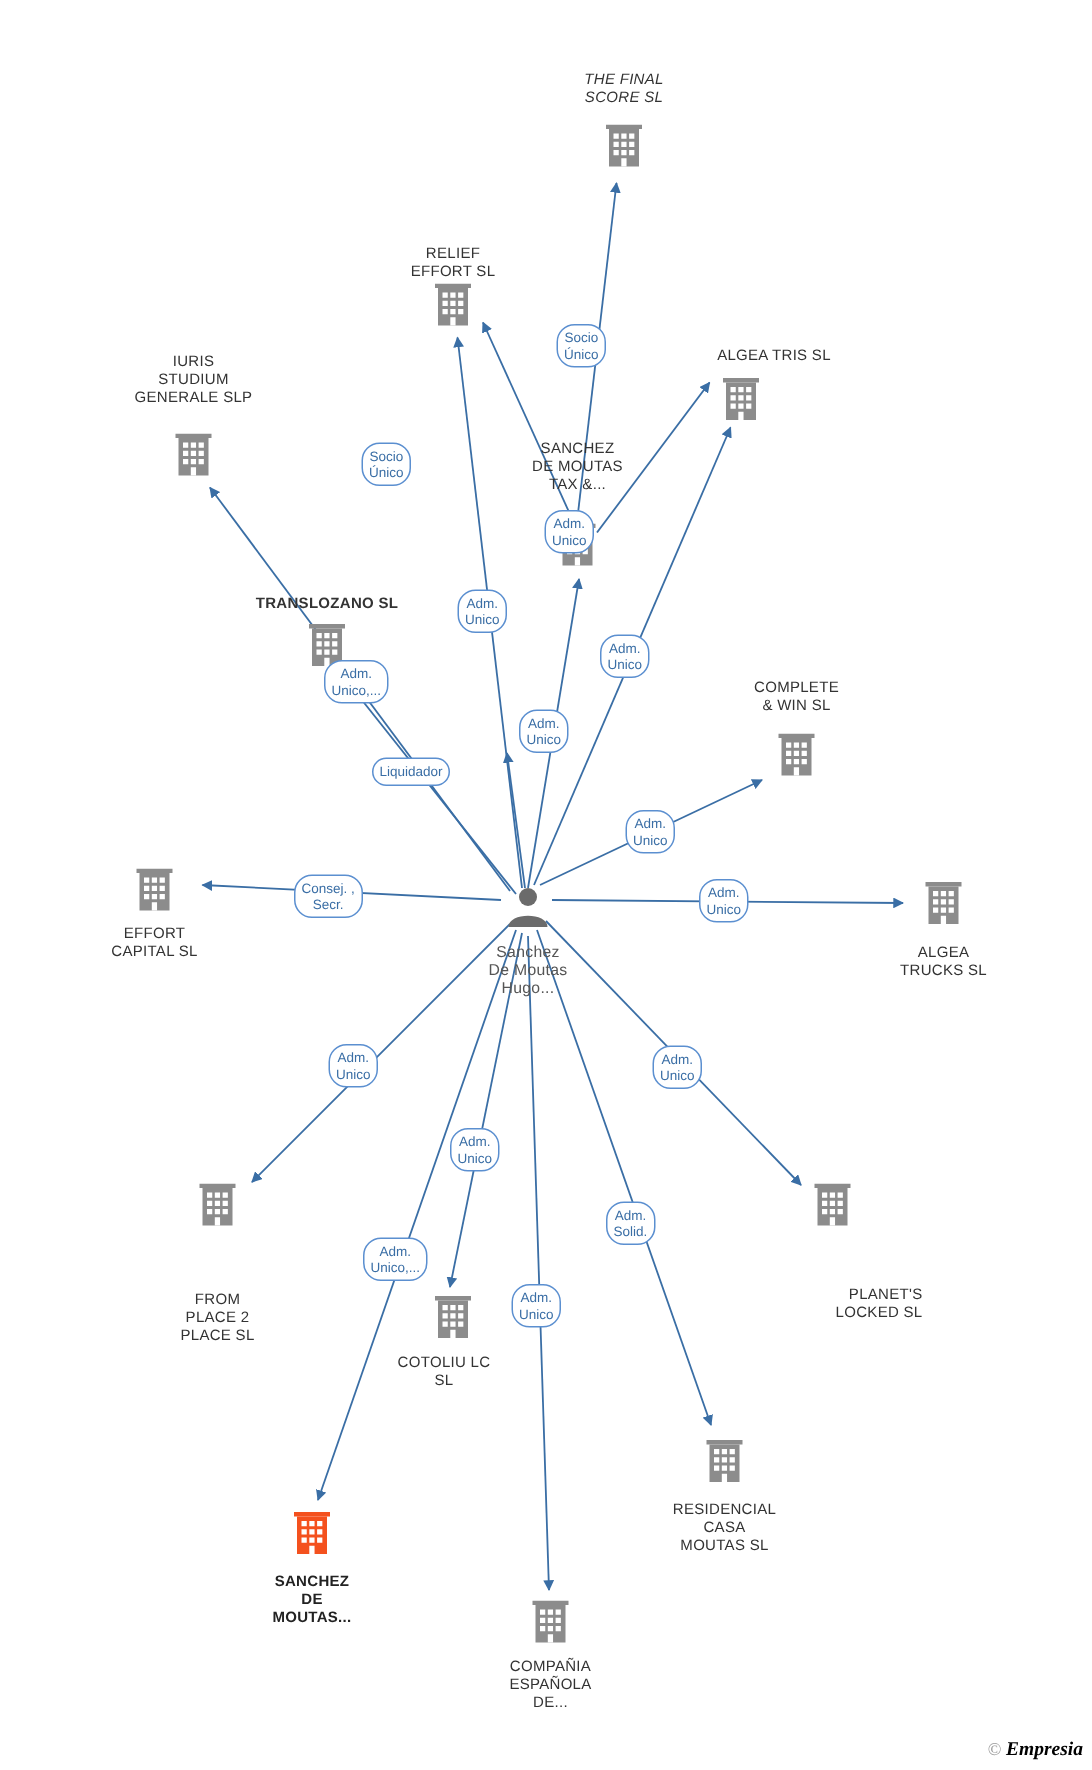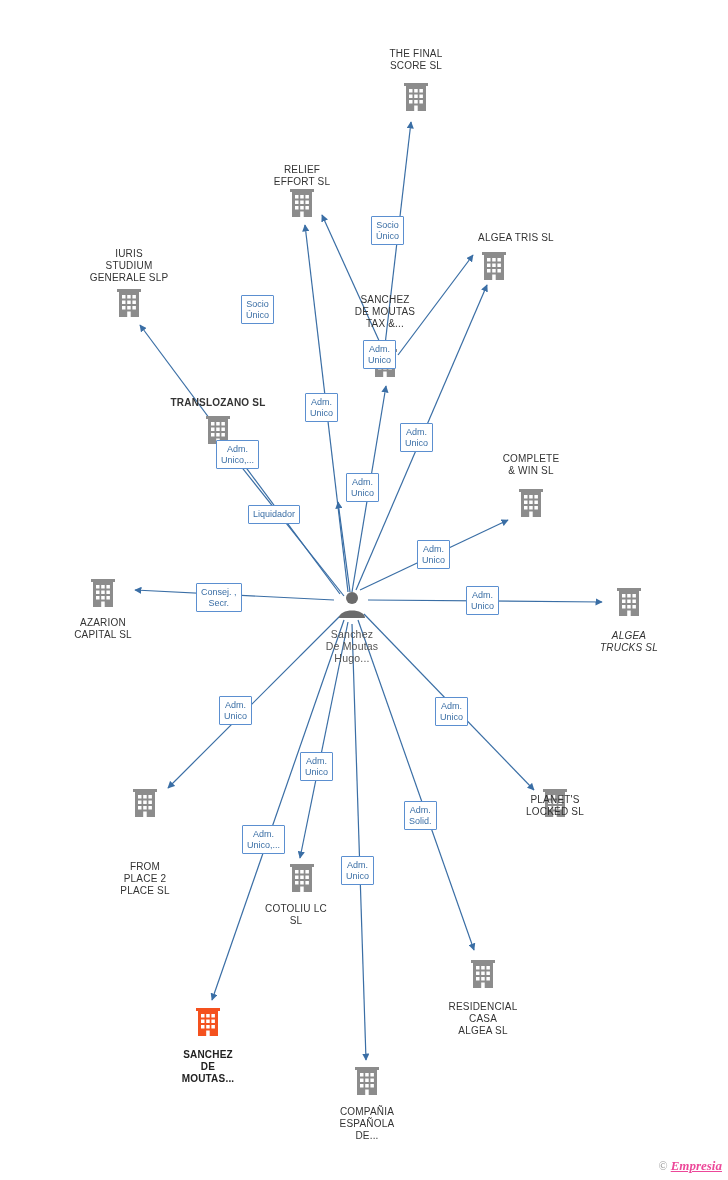--- a/index.html
+++ b/index.html
@@ -22,29 +22,29 @@
   .edge-label{
     position:absolute;
     border:1px solid #5b8fd0;
     background:#ffffff;
     color:#3a6ea5;
     font-size:9px;
     line-height:10.5px;
     text-align:center;
     padding:3px 4px;
     white-space:pre-line;
-    border-radius:1px;
+    border-radius:12px;
   }
   .watermark{
     position:absolute;right:6px;bottom:6px;
     font-size:13px;color:#f06a20;font-family:"Liberation Serif", serif;
     display:flex;align-items:center;gap:3px;
   }
   .watermark .c{color:#9a9a9a;font-size:12px;}
-  .watermark .em{color:#ec4899;font-style:italic;font-weight:bold;text-decoration:underline;}
+  .watermark .em{color:#000000;font-style:italic;font-weight:bold;}
 </style>
 </head>
 <body>
 
 <svg id="graph" viewBox="0 0 728 1180">
   <defs>
     <marker id="arrow" viewBox="0 0 10 10" refX="9" refY="5" markerWidth="6" markerHeight="6" orient="auto-start-reverse">
       <path d="M 0 0 L 10 5 L 0 10 z" fill="#3a6ea5"></path>
     </marker>
   </defs>
@@ -83,21 +83,21 @@
           <rect x="7" y="11.5" width="3.5" height="3.5" fill="#ffffff"></rect>
           <rect x="12.2" y="11.5" width="3.5" height="3.5" fill="#ffffff"></rect>
           <rect x="17.4" y="11.5" width="3.5" height="3.5" fill="#ffffff"></rect>
           <rect x="7" y="17" width="3.5" height="3.5" fill="#ffffff"></rect>
           <rect x="12.2" y="17" width="3.5" height="3.5" fill="#ffffff"></rect>
           <rect x="17.4" y="17" width="3.5" height="3.5" fill="#ffffff"></rect>
           <rect x="12.2" y="22.5" width="3.5" height="5.5" fill="#ffffff"></rect>
           <rect x="2" y="0" width="24" height="3" fill="#8c8c8c"></rect>
         </svg></span>
     </div>
-    <div class="node" style="left: 356px; top: 48px; width: 120px;">
+    <div class="node" style="left: 356px; top: 48px; width: 120px; font-style: italic;">
       <div class="label">THE FINAL
 SCORE  SL</div>
     </div>
     <div class="node" style="left: 247px; top: 189px; width: 110px;">
       <span class="glyph"><svg width="28" height="30" viewBox="0 0 28 30" aria-hidden="true">
           <rect x="4" y="3" width="20" height="25" fill="#8c8c8c"></rect>
           <rect x="7" y="6" width="3.5" height="3.5" fill="#ffffff"></rect>
           <rect x="12.2" y="6" width="3.5" height="3.5" fill="#ffffff"></rect>
           <rect x="17.4" y="6" width="3.5" height="3.5" fill="#ffffff"></rect>
           <rect x="7" y="11.5" width="3.5" height="3.5" fill="#ffffff"></rect>
@@ -142,21 +142,21 @@
           <rect x="7" y="11.5" width="3.5" height="3.5" fill="#ffffff"></rect>
           <rect x="12.2" y="11.5" width="3.5" height="3.5" fill="#ffffff"></rect>
           <rect x="17.4" y="11.5" width="3.5" height="3.5" fill="#ffffff"></rect>
           <rect x="7" y="17" width="3.5" height="3.5" fill="#ffffff"></rect>
           <rect x="12.2" y="17" width="3.5" height="3.5" fill="#ffffff"></rect>
           <rect x="17.4" y="17" width="3.5" height="3.5" fill="#ffffff"></rect>
           <rect x="12.2" y="22.5" width="3.5" height="5.5" fill="#ffffff"></rect>
           <rect x="2" y="0" width="24" height="3" fill="#8c8c8c"></rect>
         </svg></span>
     </div>
-    <div class="node" style="left: 69px; top: 248px; width: 120px;">
+    <div class="node" style="left: 69px; top: 236px; width: 120px;">
       <div class="label">IURIS
 STUDIUM
 GENERALE SLP</div>
     </div>
     <div class="node" style="left: 330px; top: 349px; width: 110px;">
       <span class="glyph"><svg width="28" height="30" viewBox="0 0 28 30" aria-hidden="true">
           <rect x="4" y="3" width="20" height="25" fill="#8c8c8c"></rect>
           <rect x="7" y="6" width="3.5" height="3.5" fill="#ffffff"></rect>
           <rect x="12.2" y="6" width="3.5" height="3.5" fill="#ffffff"></rect>
           <rect x="17.4" y="6" width="3.5" height="3.5" fill="#ffffff"></rect>
@@ -224,40 +224,40 @@
           <rect x="12.2" y="11.5" width="3.5" height="3.5" fill="#ffffff"></rect>
           <rect x="17.4" y="11.5" width="3.5" height="3.5" fill="#ffffff"></rect>
           <rect x="7" y="17" width="3.5" height="3.5" fill="#ffffff"></rect>
           <rect x="12.2" y="17" width="3.5" height="3.5" fill="#ffffff"></rect>
           <rect x="17.4" y="17" width="3.5" height="3.5" fill="#ffffff"></rect>
           <rect x="12.2" y="22.5" width="3.5" height="5.5" fill="#ffffff"></rect>
           <rect x="2" y="0" width="24" height="3" fill="#8c8c8c"></rect>
         </svg></span>
     </div>
     <div class="node" style="left: 43px; top: 617px; width: 120px;">
-      <div class="label">AZARION
+      <div class="label">EFFORT
 CAPITAL  SL</div>
     </div>
     <div class="node" style="left: 574px; top: 588px; width: 110px;">
       <span class="glyph"><svg width="28" height="30" viewBox="0 0 28 30" aria-hidden="true">
           <rect x="4" y="3" width="20" height="25" fill="#8c8c8c"></rect>
           <rect x="7" y="6" width="3.5" height="3.5" fill="#ffffff"></rect>
           <rect x="12.2" y="6" width="3.5" height="3.5" fill="#ffffff"></rect>
           <rect x="17.4" y="6" width="3.5" height="3.5" fill="#ffffff"></rect>
           <rect x="7" y="11.5" width="3.5" height="3.5" fill="#ffffff"></rect>
           <rect x="12.2" y="11.5" width="3.5" height="3.5" fill="#ffffff"></rect>
           <rect x="17.4" y="11.5" width="3.5" height="3.5" fill="#ffffff"></rect>
           <rect x="7" y="17" width="3.5" height="3.5" fill="#ffffff"></rect>
           <rect x="12.2" y="17" width="3.5" height="3.5" fill="#ffffff"></rect>
           <rect x="17.4" y="17" width="3.5" height="3.5" fill="#ffffff"></rect>
           <rect x="12.2" y="22.5" width="3.5" height="5.5" fill="#ffffff"></rect>
           <rect x="2" y="0" width="24" height="3" fill="#8c8c8c"></rect>
         </svg></span>
     </div>
-    <div class="node" style="left: 569px; top: 630px; width: 120px; font-style: italic;">
+    <div class="node" style="left: 569px; top: 630px; width: 120px;">
       <div class="label">ALGEA
 TRUCKS  SL</div>
     </div>
     <div class="node" style="left: 90px; top: 789px; width: 110px;">
       <span class="glyph"><svg width="28" height="30" viewBox="0 0 28 30" aria-hidden="true">
           <rect x="4" y="3" width="20" height="25" fill="#8c8c8c"></rect>
           <rect x="7" y="6" width="3.5" height="3.5" fill="#ffffff"></rect>
           <rect x="12.2" y="6" width="3.5" height="3.5" fill="#ffffff"></rect>
           <rect x="17.4" y="6" width="3.5" height="3.5" fill="#ffffff"></rect>
           <rect x="7" y="11.5" width="3.5" height="3.5" fill="#ffffff"></rect>
@@ -284,21 +284,21 @@
           <rect x="7" y="11.5" width="3.5" height="3.5" fill="#ffffff"></rect>
           <rect x="12.2" y="11.5" width="3.5" height="3.5" fill="#ffffff"></rect>
           <rect x="17.4" y="11.5" width="3.5" height="3.5" fill="#ffffff"></rect>
           <rect x="7" y="17" width="3.5" height="3.5" fill="#ffffff"></rect>
           <rect x="12.2" y="17" width="3.5" height="3.5" fill="#ffffff"></rect>
           <rect x="17.4" y="17" width="3.5" height="3.5" fill="#ffffff"></rect>
           <rect x="12.2" y="22.5" width="3.5" height="5.5" fill="#ffffff"></rect>
           <rect x="2" y="0" width="24" height="3" fill="#8c8c8c"></rect>
         </svg></span>
     </div>
-    <div class="node" style="left: 495px; top: 794px; width: 120px;">
+    <div class="node" style="left: 495px; top: 858px; width: 120px; text-align: right;">
       <div class="label">PLANET'S
 LOCKED  SL</div>
     </div>
     <div class="node" style="left: 247px; top: 864px; width: 110px;">
       <span class="glyph"><svg width="28" height="30" viewBox="0 0 28 30" aria-hidden="true">
           <rect x="4" y="3" width="20" height="25" fill="#8c8c8c"></rect>
           <rect x="7" y="6" width="3.5" height="3.5" fill="#ffffff"></rect>
           <rect x="12.2" y="6" width="3.5" height="3.5" fill="#ffffff"></rect>
           <rect x="17.4" y="6" width="3.5" height="3.5" fill="#ffffff"></rect>
           <rect x="7" y="11.5" width="3.5" height="3.5" fill="#ffffff"></rect>
@@ -327,21 +327,21 @@
           <rect x="7" y="17" width="3.5" height="3.5" fill="#ffffff"></rect>
           <rect x="12.2" y="17" width="3.5" height="3.5" fill="#ffffff"></rect>
           <rect x="17.4" y="17" width="3.5" height="3.5" fill="#ffffff"></rect>
           <rect x="12.2" y="22.5" width="3.5" height="5.5" fill="#ffffff"></rect>
           <rect x="2" y="0" width="24" height="3" fill="#8c8c8c"></rect>
         </svg></span>
     </div>
     <div class="node" style="left: 423px; top: 1001px; width: 120px;">
       <div class="label">RESIDENCIAL
 CASA
-ALGEA SL</div>
+MOUTAS SL</div>
     </div>
     <div class="node highlight" style="left: 153px; top: 1008px; width: 110px;">
       <span class="glyph"><svg width="28" height="30" viewBox="0 0 28 30" aria-hidden="true">
           <rect x="4" y="3" width="20" height="25" fill="#f4511e"></rect>
           <rect x="7" y="6" width="3.5" height="3.5" fill="#ffffff"></rect>
           <rect x="12.2" y="6" width="3.5" height="3.5" fill="#ffffff"></rect>
           <rect x="17.4" y="6" width="3.5" height="3.5" fill="#ffffff"></rect>
           <rect x="7" y="11.5" width="3.5" height="3.5" fill="#ffffff"></rect>
           <rect x="12.2" y="11.5" width="3.5" height="3.5" fill="#ffffff"></rect>
           <rect x="17.4" y="11.5" width="3.5" height="3.5" fill="#ffffff"></rect>

